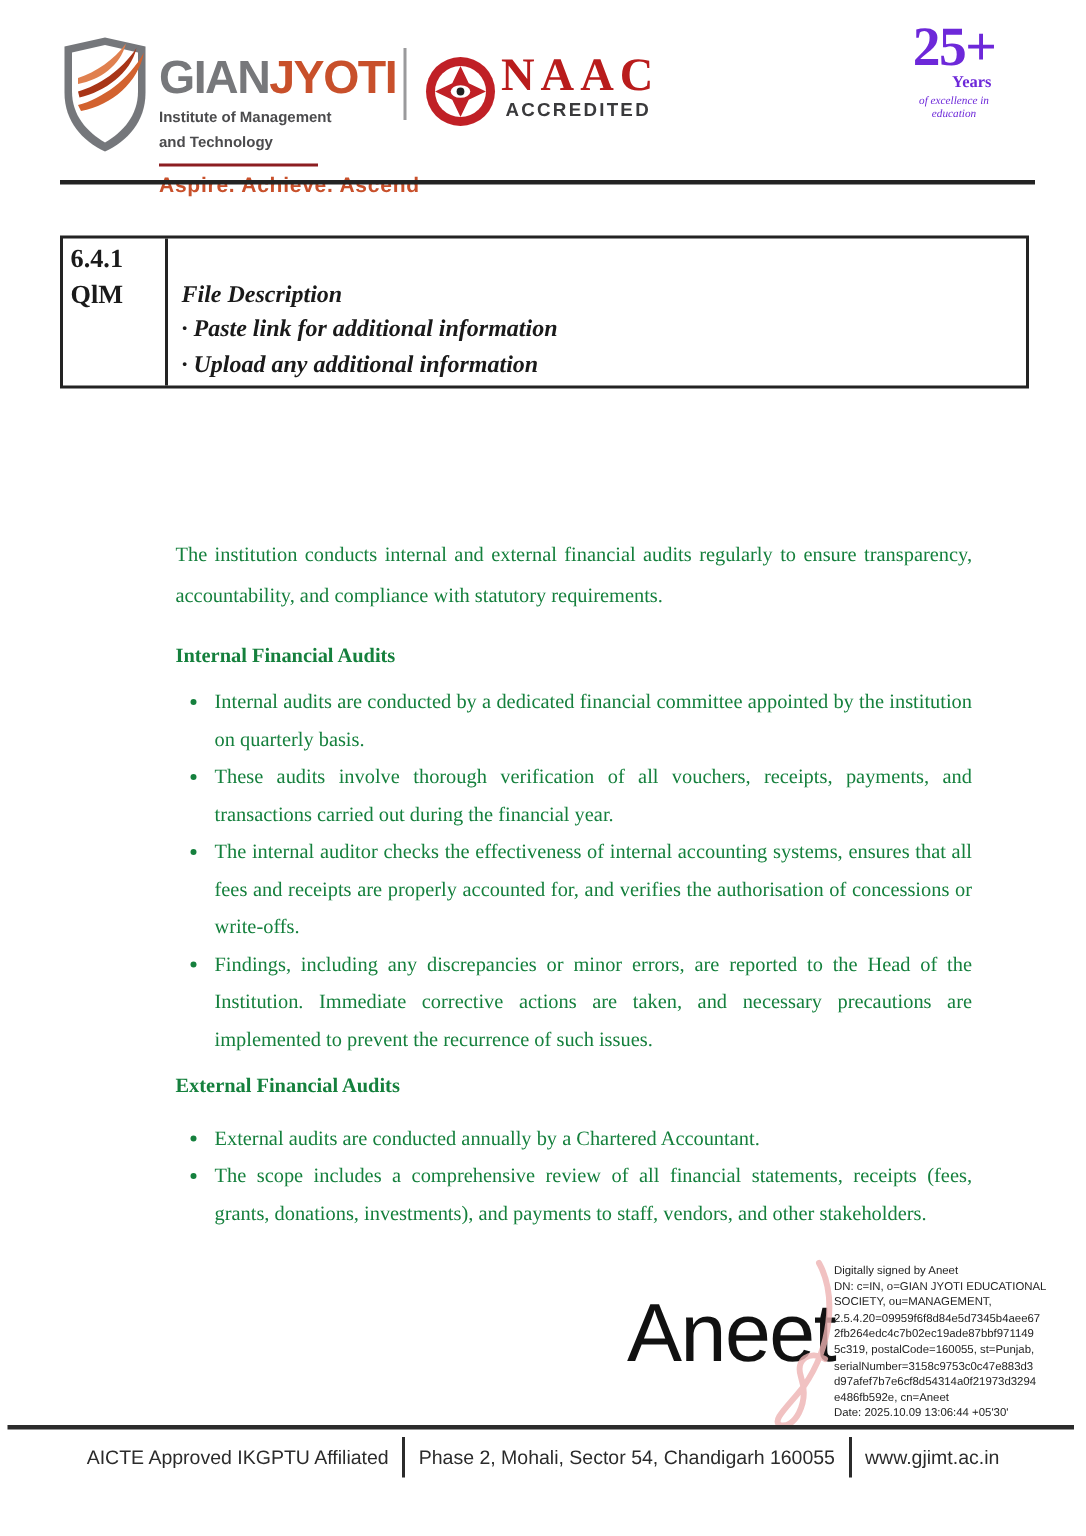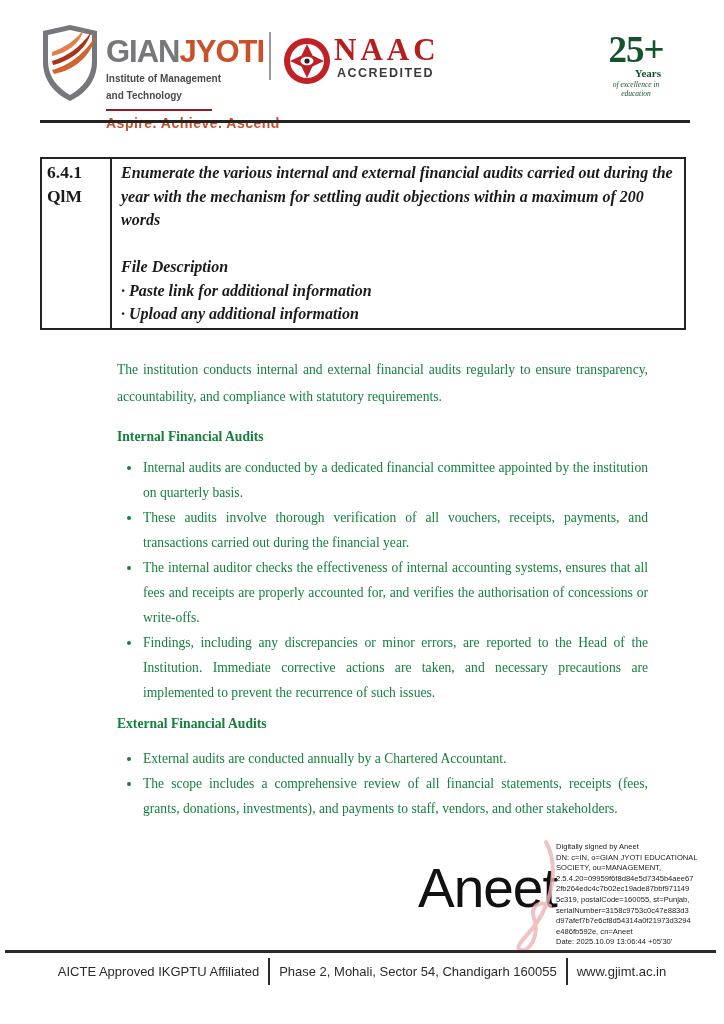--- a/index.html
+++ b/index.html
@@ -24,21 +24,21 @@
   .brand-rule { width:106px; height:2px; background:#8C1D21; margin:5px 0 4px 0; }
   .brand-tagline { font-size:14px; font-weight:bold; color:#C8502B; letter-spacing:.5px; }
 
   .logo-sep { position:absolute; left:269px; top:32px; width:2px; height:48px; background:#9a9a9c; }
 
   .naac-seal { position:absolute; left:283px; top:37px; }
   .naac-text { position:absolute; left:334px; top:33px; font-family:"Liberation Serif",serif; }
   .naac-title { font-size:31px; font-weight:bold; color:#b91c1c; letter-spacing:4px; line-height:33px; }
   .naac-sub { font-size:12.5px; font-weight:bold; color:#3A3A3C; letter-spacing:1.5px; font-family:"Liberation Sans",sans-serif; margin-left:3px;}
 
-  .years-logo { position:absolute; left:597px; top:32px; width:78px; text-align:center; color:#14532d; font-family:"Liberation Serif",serif; }
+  .years-logo { position:absolute; left:597px; top:14px; width:78px; text-align:center; color:#6d28d9; font-family:"Liberation Serif",serif; }
   .years-num { font-size:37px; font-weight:bold; line-height:36px; letter-spacing:-1px; }
   .years-word { font-size:11px; font-weight:bold; text-align:right; padding-right:14px; line-height:11px; }
   .years-sub { font-size:7.5px; font-style:italic; line-height:8.5px; margin-top:2px; }
 
   .header-rule { position:absolute; left:40px; top:120px; width:650px; height:3px; background:#232323; }
 
   
   .metric-table { position:absolute; left:40px; top:157px; width:646px; display:flex; border:2px solid #232323; }
   .metric-code { width:70px; border-right:2px solid #232323; padding:2px 5px; font-weight:bold; font-size:17.5px; line-height:23.5px; }
   .metric-body { flex:1; padding:2px 9px; font-weight:bold; font-style:italic; font-size:16px; line-height:23.5px; }
@@ -111,21 +111,20 @@
   </div>
 
   <div class="header-rule"></div>
 
   <div class="metric-table">
     <div class="metric-code">
       <div>6.4.1</div>
       <div>QlM</div>
     </div>
     <div class="metric-body">
-      <div>Enumerate the various internal and external financial audits carried out during the year with the mechanism for settling audit objections within a maximum of 200 words</div>
       <div class="metric-spacer"></div>
       <div>File Description</div>
       <div>· Paste link for additional information</div>
       <div>· Upload any additional information</div>
     </div>
   </div>
 
   <div class="doc-body">
     <p class="intro">The institution conducts internal and external financial audits regularly to ensure transparency, accountability, and compliance with statutory requirements.</p>
 

